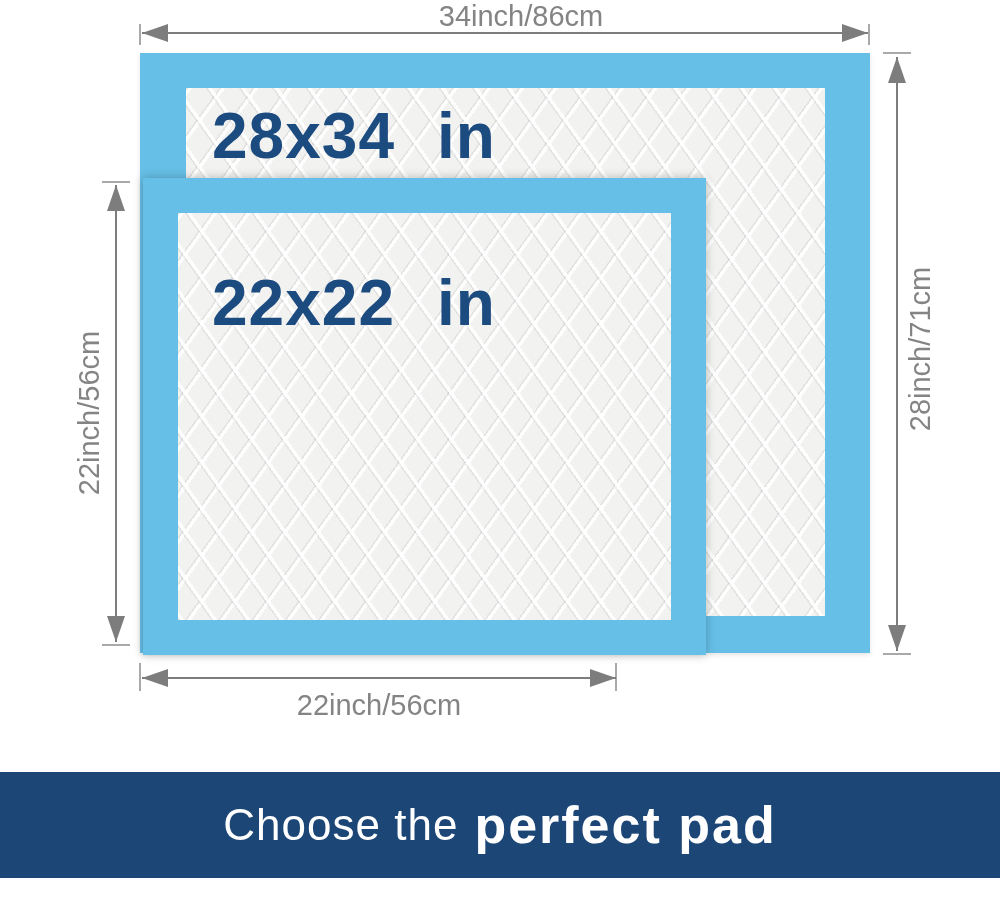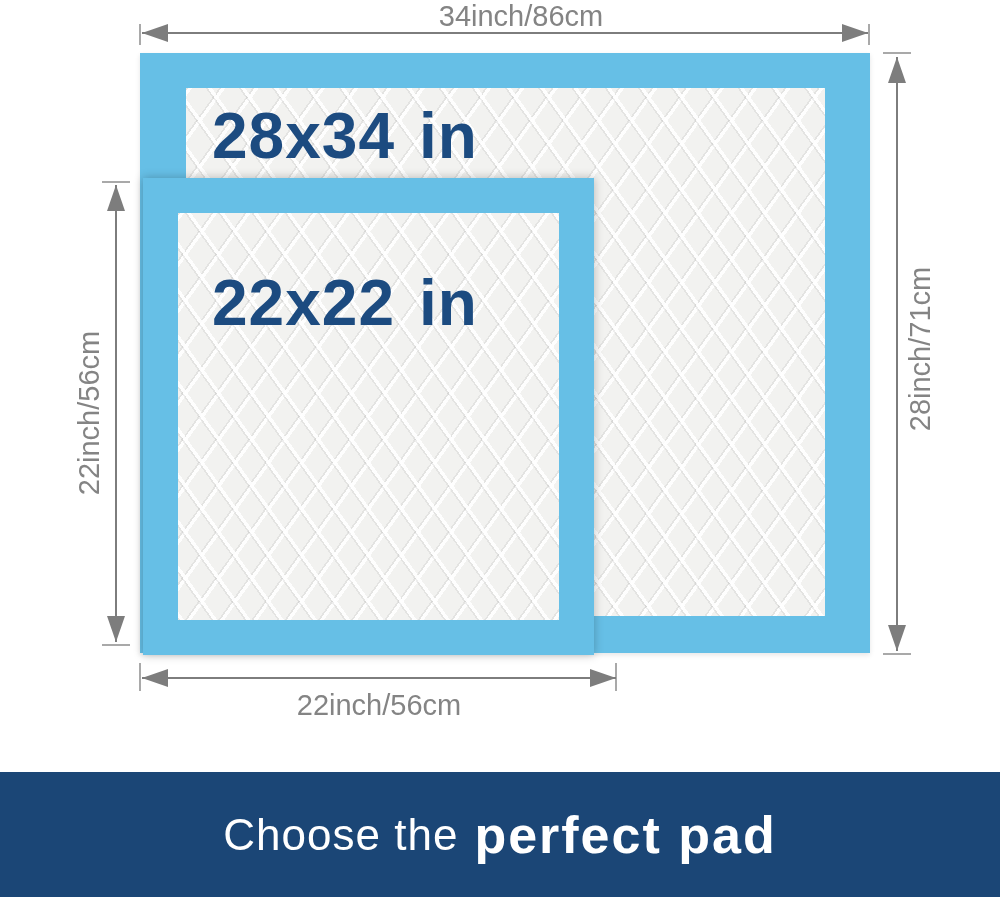--- a/index.html
+++ b/index.html
@@ -13,21 +13,21 @@
   }
 
   
   .pad {
     position: absolute;
     background: #66bfe6;
     box-shadow: 0 2px 5px rgba(0,0,0,0.10);
   }
   .pad-large { left: 140px; top: 53px; width: 730px; height: 600px; }
   .pad-small {
-    left: 143px; top: 178px; width: 451px; height: 477px;
+    left: 143px; top: 178px; width: 563px; height: 477px;
     box-shadow: 0 0 9px rgba(0,0,0,0.25);
   }
   .quilt {
     position: absolute;
     background-color: #f2f2f0;
     background-image:
       repeating-linear-gradient(54.3deg,
         rgba(140,140,140,0.14) 0px, rgba(140,140,140,0.14) 1.6px,
         rgba(255,255,255,0.9) 1.6px, rgba(255,255,255,0.9) 5px,
         rgba(255,255,255,0) 5px, rgba(255,255,255,0) 27px),
@@ -41,21 +41,21 @@
 
   .size-label {
     position: absolute;
     color: #1c4b80;
     font-size: 64px;
     font-weight: 700;
     letter-spacing: 1px;
     white-space: nowrap;
     line-height: 1;
   }
-  .size-label .unit { margin-left: 24px; }
+  .size-label .unit { margin-left: 42px; }
   .size-label-large { left: 26px; top: 16px; }
   .size-label-small { left: 34px; top: 58px; }
 
   
   .dim-line { position: absolute; background: #7d7d7d; }
   .dim-tick { position: absolute; background: #a9a9a9; }
   .ah { position: absolute; width: 0; height: 0; }
   .ah-left  { border-top: 9px solid transparent; border-bottom: 9px solid transparent; border-right: 26px solid #7d7d7d; }
   .ah-right { border-top: 9px solid transparent; border-bottom: 9px solid transparent; border-left: 26px solid #7d7d7d; }
   .ah-up    { border-left: 9px solid transparent; border-right: 9px solid transparent; border-bottom: 26px solid #7d7d7d; }
@@ -70,21 +70,21 @@
   }
   .dim-label-top    { left: 505px; top: 2px;  transform: translateX(-50%); margin-left: 16px; }
   .dim-label-bottom { left: 379px; top: 691px; transform: translateX(-50%); }
   .dim-label-left   { left: 89px;  top: 413px; transform: translate(-50%,-50%) rotate(-90deg); }
   .dim-label-right  { left: 920px; top: 349px; transform: translate(-50%,-50%) rotate(-90deg); }
 
   
   .banner {
     position: absolute;
     left: 0; top: 772px;
-    width: 1000px; height: 125px;
+    width: 1000px; height: 106px;
     background: #1b4676;
     display: flex;
     align-items: center;
     justify-content: center;
     color: #ffffff;
   }
   .banner-lead { font-size: 44px; font-weight: 400; letter-spacing: 1px; }
   .banner-emph { font-size: 52px; font-weight: 800; letter-spacing: 2px; margin-left: 16px; }
 </style>
 </head>

